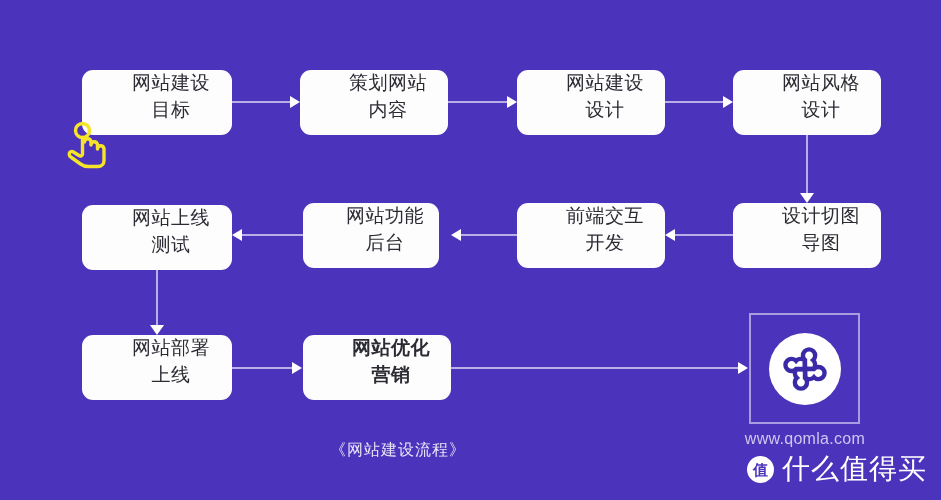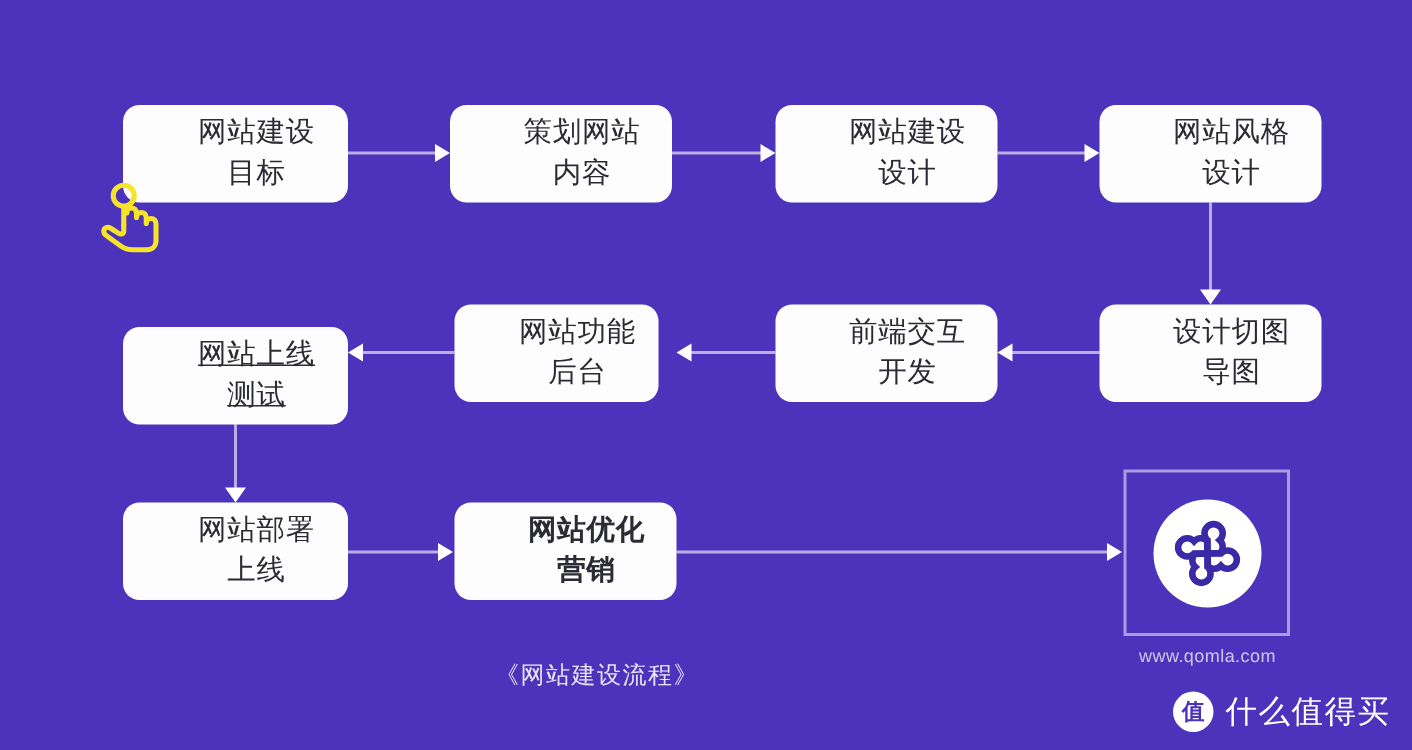--- a/index.html
+++ b/index.html
@@ -18,21 +18,20 @@
     position: absolute;
     left: 0; top: 0;
     width: 941px;
     height: 500px;
   }
   .node {
     position: absolute;
     background: #fdfdfd;
     border-radius: 11px;
     display: flex;
-    align-items: center;
     justify-content: center;
     text-align: center;
     color: #2b2b33;
     font-size: 19px;
     line-height: 1.42;
     letter-spacing: 0.5px;
     font-weight: 500;
     box-sizing: border-box;
     z-index: 3;
     padding-left: 28px;
@@ -91,21 +90,21 @@
     align-items: center;
     justify-content: center;
   }
   #logo-url {
     position: absolute;
     left: 729px;
     top: 430px;
     width: 152px;
     text-align: center;
     color: #cfc7ef;
-    font-size: 12px;
+    font-size: 16px;
     letter-spacing: 0.3px;
     z-index: 3;
   }
 
   #caption {
     position: absolute;
     left: 330px;
     top: 440px;
     width: 280px;
     text-align: left;
@@ -141,21 +140,21 @@
     color: #4c33bb;
     font-size: 15px;
     font-weight: 700;
     display: flex;
     align-items: center;
     justify-content: center;
     line-height: 1;
   }
   #wm-text {
     color: #ffffff;
-    font-size: 21px;
+    font-size: 28px;
     letter-spacing: 1px;
     font-weight: 500;
   }
 </style>
 </head>
 <body>
 
 <div id="canvas">
 
   <div class="node" id="node-n1" style="left:82px; top:70px; width:150px; height:65px;">
@@ -180,21 +179,21 @@
 导图</span>
   </div>
   <div class="node" id="node-n6" style="left:517px; top:203px; width:148px; height:65px;">
     <span>前端交互
 开发</span>
   </div>
   <div class="node" id="node-n7" style="left:303px; top:203px; width:136px; height:65px;">
     <span>网站功能
 后台</span>
   </div>
-  <div class="node" id="node-n8" style="left:82px; top:218px; width:150px; height:65px;text-decoration:underline;">
+  <div class="node" id="node-n8" style="left:82px; top:205px; width:150px; height:65px;">
     <span>网站上线
 测试</span>
   </div>
 
   <div class="node" id="node-n9" style="left:82px; top:335px; width:150px; height:65px;">
     <span>网站部署
 上线</span>
   </div>
   <div class="node" id="node-n10" style="left:303px; top:335px; width:148px; height:65px;font-weight:bold;">
     <span>网站优化

